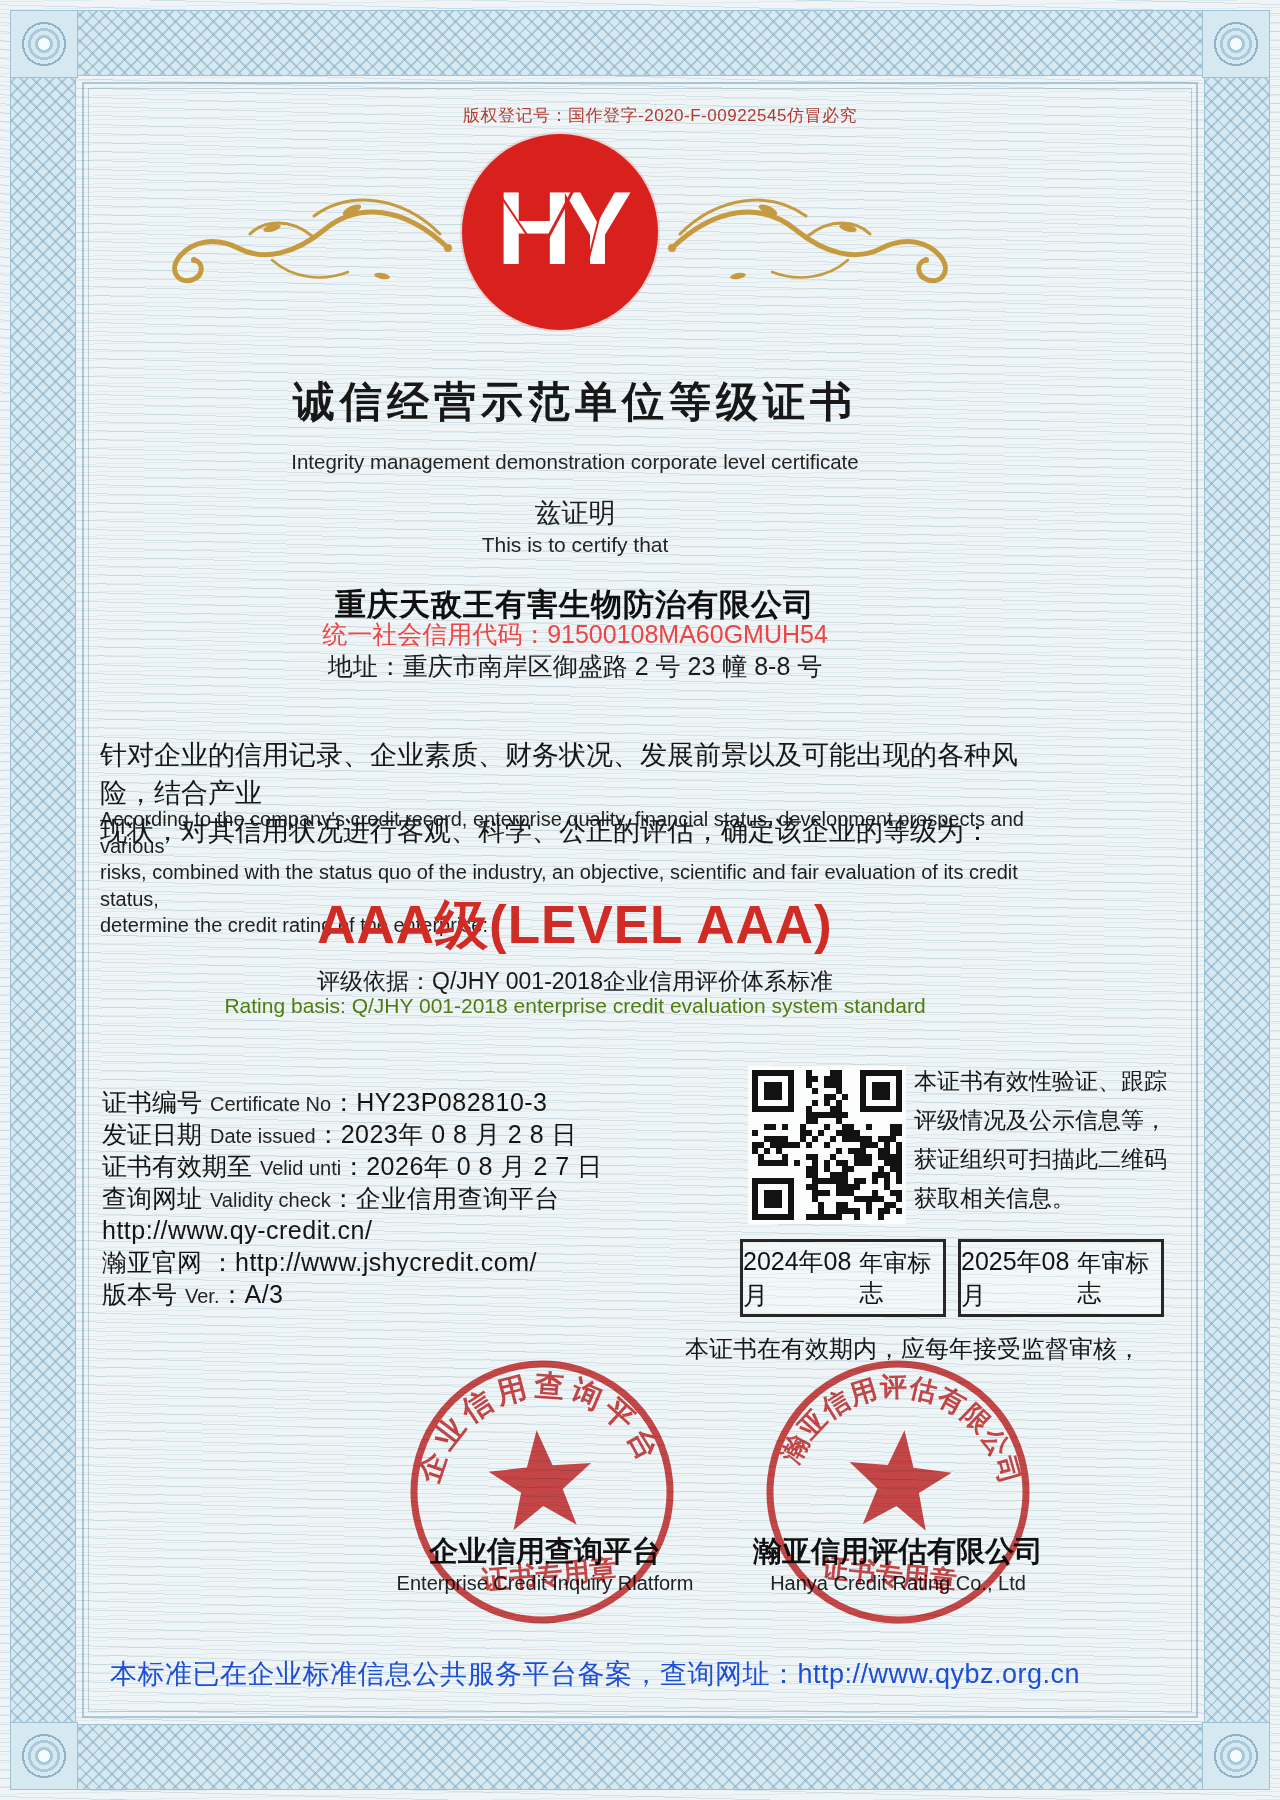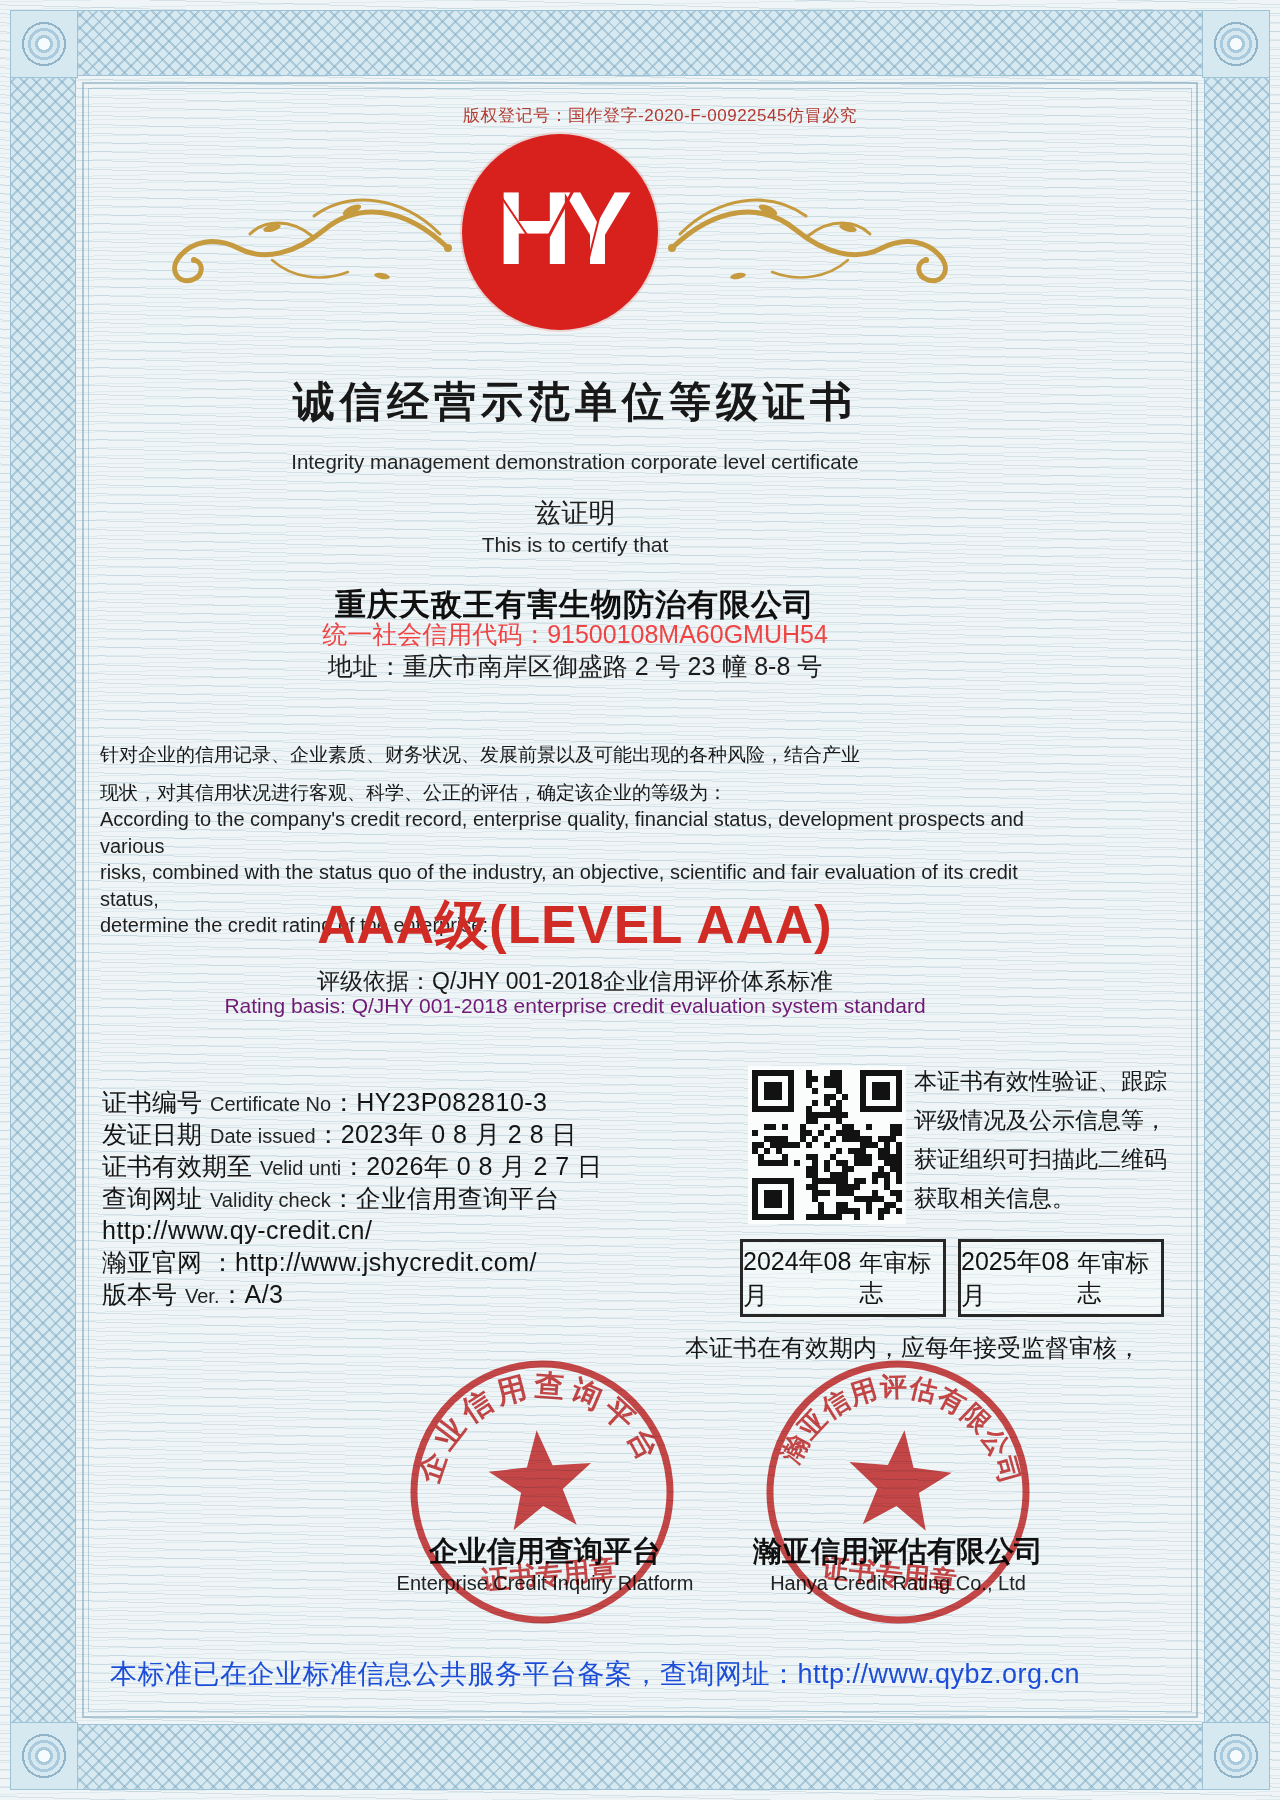--- a/index.html
+++ b/index.html
@@ -47,43 +47,43 @@
   .flourish.fr{left:668px;transform:scaleX(-1);}
   
   .title-cn{top:374px;font-size:42px;font-weight:700;letter-spacing:5px;color:#181818;}
   .title-en{top:450px;font-size:20.5px;color:#232323;}
   .certify-cn{top:495px;font-size:27px;color:#202020;}
   .certify-en{top:533px;font-size:21px;color:#232323;}
   .company{top:567px;font-size:31px;font-weight:700;letter-spacing:1px;color:#101010;margin-top:17px;}
   .code{top:618px;font-size:25px;color:#ef4444;}
   .addr{top:650px;font-size:25px;color:#1c1c1c;}
   
-  .para-cn{top:736px;left:100px;width:950px;font-size:19px;line-height:38px;color:#171717;}
+  .para-cn{top:736px;left:100px;width:950px;font-size:27px;line-height:38px;color:#171717;}
   .para-en{top:806px;left:100px;width:950px;font-size:20px;line-height:26.5px;color:#1e1e1e;}
   .level{top:890px;font-size:53px;font-weight:800;color:#d02b24;letter-spacing:1px;}
   .basis-cn{top:966px;font-size:23px;color:#1a1a1a;}
-  .basis-en{top:994px;font-size:21px;color:#701a75;}
+  .basis-en{top:994px;font-size:21px;color:#4d7c0f;}
   
   .details{top:1086px;left:102px;width:560px;}
   .drow{height:32px;line-height:32px;white-space:nowrap;}
   .drow .lbl-cn{font-size:25px;color:#151515;margin-right:8px;text-align:right;}
   .drow .lbl-en{font-size:20px;color:#242424;}
   .drow .sep{font-size:25px;color:#151515;}
   .drow .val{font-size:25px;color:#151515;letter-spacing:.5px;}
   
   .qr-box{left:748px;top:1066px;width:158px;height:158px;background:#fbfdfd;padding:0;}
   .qr-text{left:914px;top:1062px;width:270px;}
   .qr-text div{font-size:23px;line-height:39px;color:#171717;white-space:nowrap;}
   .review-box{top:1239px;height:78px;width:206px;border:3px solid #272727;box-sizing:border-box;
     display:flex;align-items:center;justify-content:center;background:rgba(250,253,253,.35);}
   .review-box .l1{font-size:25px;color:#131313;line-height:34px;}
   .review-box .l2{font-size:24px;color:#131313;line-height:30px;}
   .rb1{left:740px;} .rb2{left:958px;}
   .note{left:648px;top:1330px;width:530px;text-align:center;}
-  .note div{font-size:24px;line-height:37px;color:#161616;font-family:Liberation Serif, serif;}
+  .note div{font-size:24px;line-height:37px;color:#161616;}
   
   .issuer{top:1532px;width:400px;text-align:center;}
   .issuer .cn{font-size:29px;font-weight:700;color:#111;line-height:38px;}
   .issuer .en{font-size:20px;color:#222;line-height:26px;}
   .issuer.il{left:345px;} .issuer.ir{left:698px;}
   .seal{position:absolute;width:280px;height:280px;opacity:.88;mix-blend-mode:multiply;}
   .seal.sl{left:402px;top:1352px;transform:rotate(-5deg);}
   .seal.sr{left:758px;top:1352px;transform:rotate(6deg);}
   .seal svg{width:100%;height:100%;}
   .seal-ring{fill:none;stroke:#cc2f2f;stroke-width:7;}

